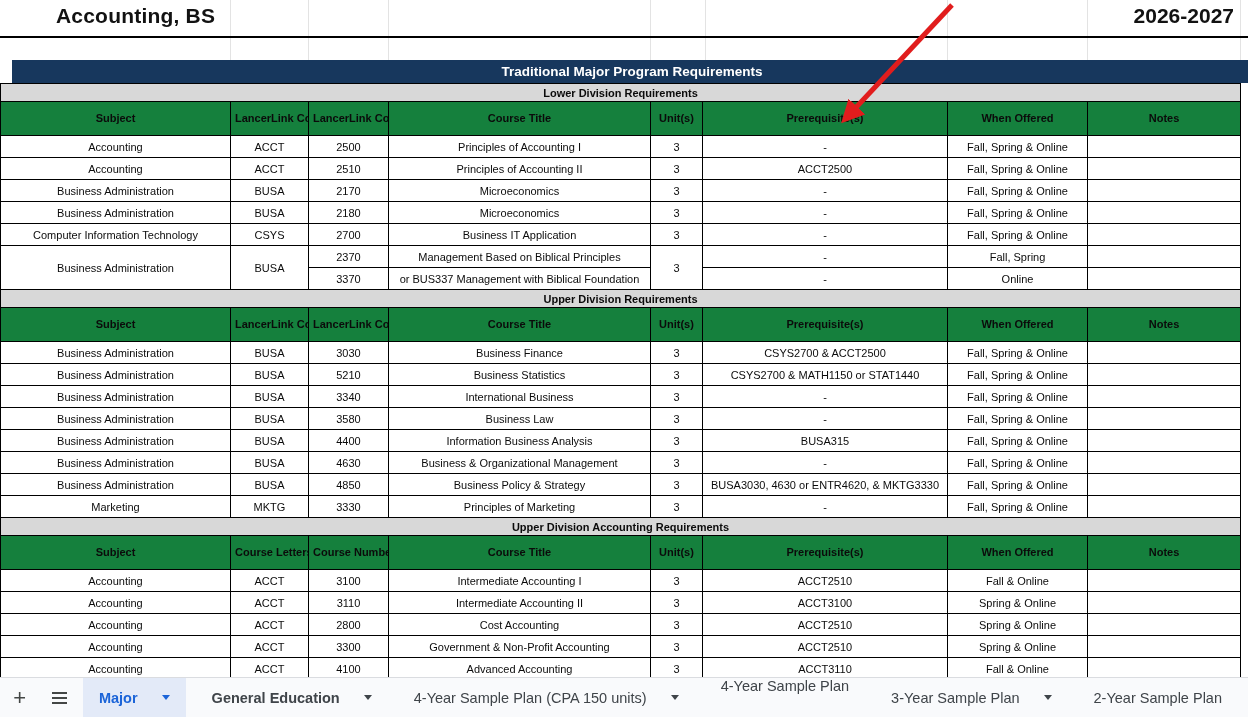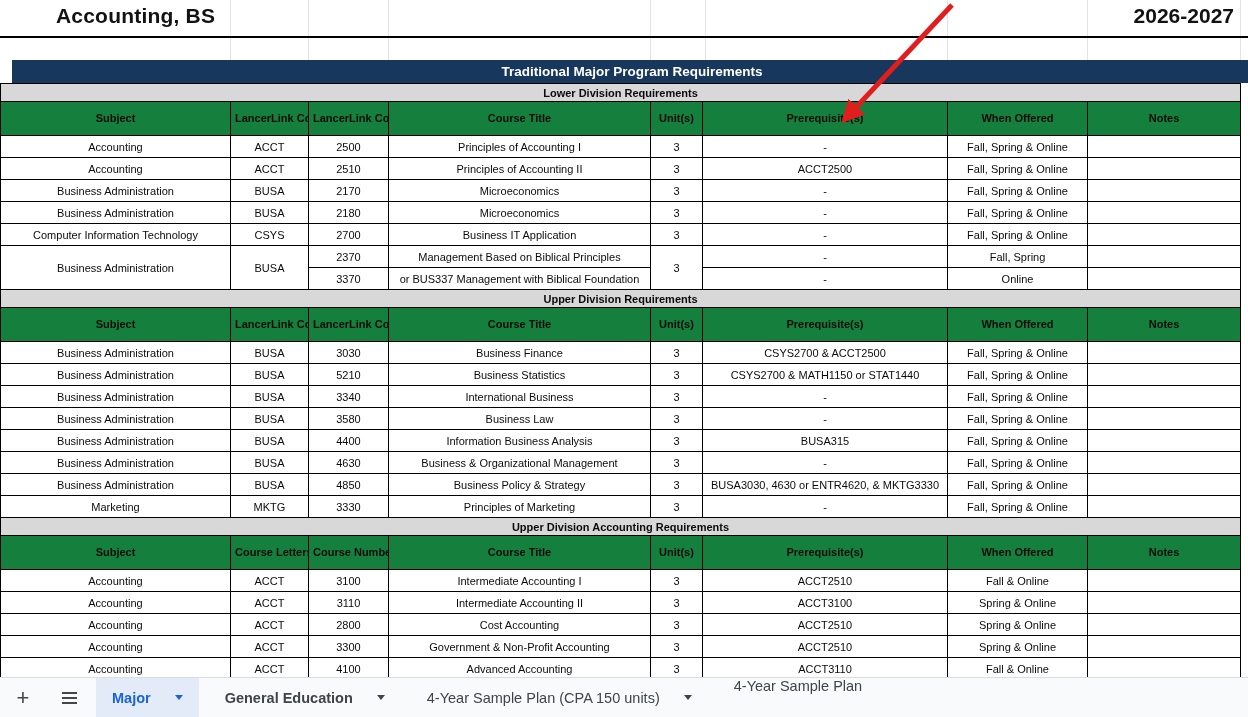--- a/index.html
+++ b/index.html
@@ -349,15 +349,22 @@
           <span class="caret"></span>
         </div>
         <div class="sheet-tab" style="margin-right: 10px;">
           <span>4-Year Sample Plan (CPA 150 units)</span>
           <span class="caret"></span>
         </div>
         <div class="sheet-tab" style="margin-right: 10px; flex-direction: column;">
           <span>4-Year Sample Plan</span>
           <span class="caret"></span>
         </div>
+        <div class="sheet-tab" style="margin-right: 10px;">
+          <span>3-Year Sample Plan</span>
+          <span class="caret"></span>
+        </div>
+        <div class="sheet-tab" style="margin-right: 10px;">
+          <span>2-Year Sample Plan</span>
+        </div>
       </div>
   </div>
 </div>
 
 </body></html>

